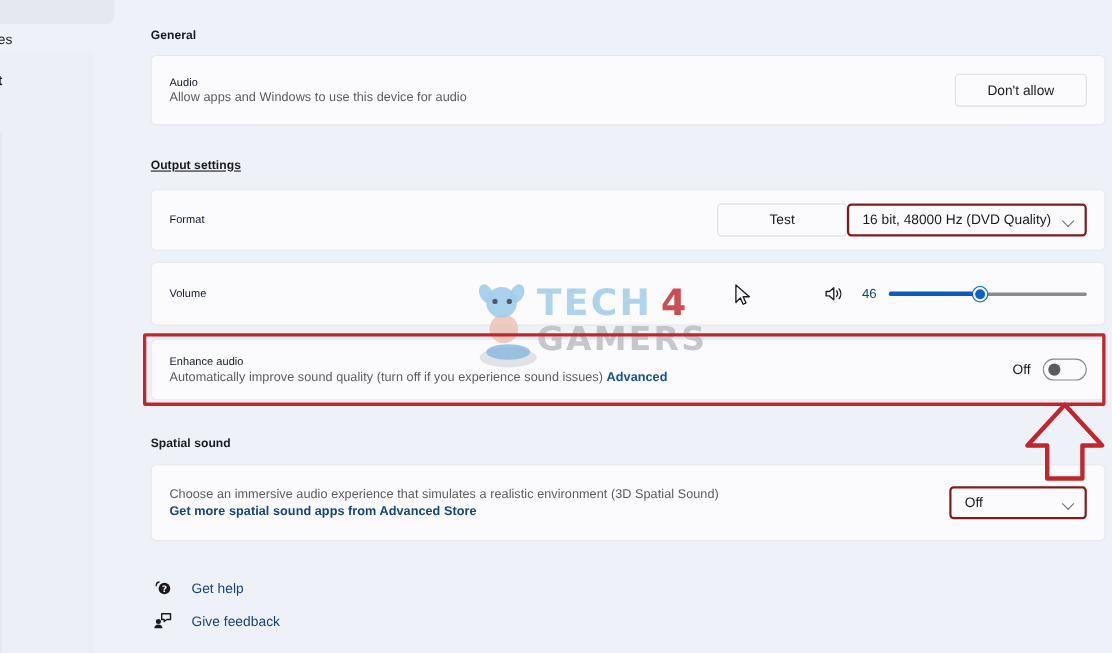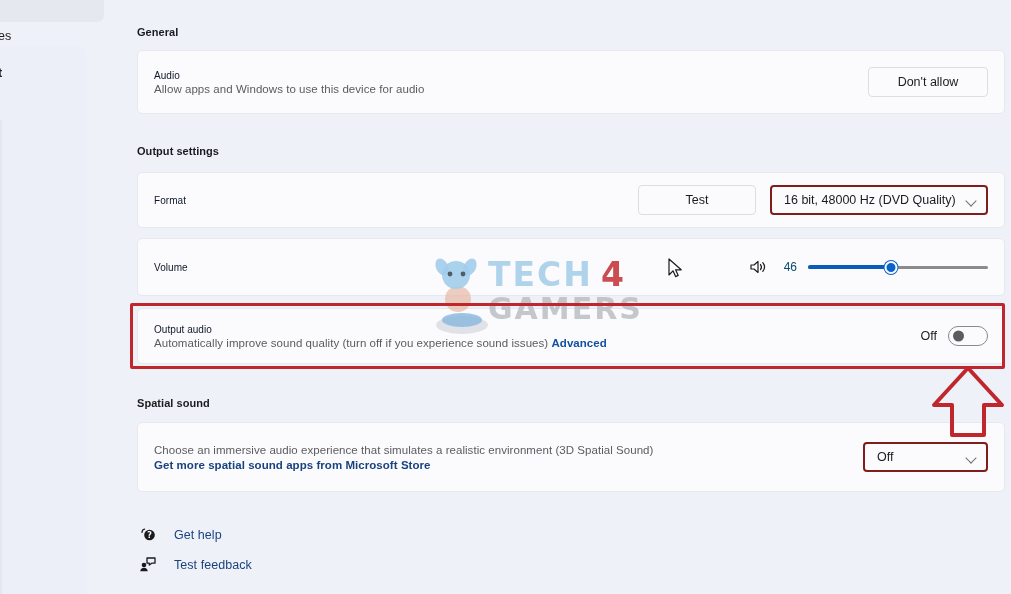--- a/index.html
+++ b/index.html
@@ -148,26 +148,26 @@
     <div class="card" style="position:absolute;left:0;top:50px;width:868px;height:64px;">
       <div class="card-inner">
         <div class="row-text">
           <div class="row-title">Audio</div>
           <div class="row-sub">Allow apps and Windows to use this device for audio</div>
         </div>
         <div class="btn btn-dontallow">Don't allow</div>
       </div>
     </div>
 
-    <div class="section-title" style="position:absolute;left:0;top:145px;">Output settings</div>
+    <div class="section-title" style="position:absolute;left:0;top:145px;text-decoration:underline;">Output settings</div>
 
     <div class="card" style="position:absolute;left:0;top:172px;width:868px;height:56px;">
       <div class="card-inner">
         <div class="row-title">Format</div>
-        <div style="display:flex;align-items:flex-start;gap:14px;">
+        <div style="display:flex;align-items:flex-start;">
           <div class="btn btn-test">Test</div>
           <div class="dropdown dd-format">
             <span>16 bit, 48000 Hz (DVD Quality)</span>
             <span class="chev"></span>
           </div>
         </div>
       </div>
     </div>
 
     <div class="card" style="position:absolute;left:0;top:238px;width:868px;height:58px;">
@@ -187,42 +187,42 @@
             <span class="track-fill" id="volFill" style="width: 46%;"></span>
             <span class="thumb" id="volThumb" style="left: 46%;"></span>
           </span>
         </div>
       </div>
     </div>
 
     <div class="card" style="position:absolute;left:0;top:308px;width:868px;height:56px;">
       <div class="card-inner">
         <div class="row-text">
-          <div class="row-title">Output audio</div>
+          <div class="row-title">Enhance audio</div>
           <div class="row-sub">
             <span>Automatically improve sound quality (turn off if you experience sound issues)</span>
             <a class="link" href="#">Advanced</a>
           </div>
         </div>
         <div class="toggle-wrap">
           <span class="toggle-label">Off</span>
           <span class="toggle">
             <span class="knob"></span>
           </span>
         </div>
       </div>
     </div>
 
     <div class="section-title" style="position:absolute;left:0;top:397px;">Spatial sound</div>
 
     <div class="card" style="position:absolute;left:0;top:422px;width:868px;height:70px;">
       <div class="card-inner">
         <div class="row-text">
           <div class="row-sub">Choose an immersive audio experience that simulates a realistic environment (3D Spatial Sound)</div>
-          <a class="store-link" href="#">Get more spatial sound apps from Microsoft Store</a>
+          <a class="store-link" href="#">Get more spatial sound apps from Advanced Store</a>
         </div>
         <div class="dropdown dd-spatial">
           <span>Off</span>
           <span class="chev"></span>
         </div>
       </div>
     </div>
 
     <div class="foot" style="left:2px;top:525px;">
       <span class="foot-ico">
@@ -236,21 +236,21 @@
     </div>
 
     <div class="foot" style="left:2px;top:555px;">
       <span class="foot-ico">
         <svg width="19" height="19" viewBox="0 0 19 19">
           <circle cx="5" cy="10" r="2.3" fill="#1b1b1f"></circle>
           <path d="M1.3 16.2c0-2.2 1.7-3.4 3.7-3.4s3.7 1.2 3.7 3.4z" fill="#1b1b1f"></path>
           <path d="M8 3h8v5.2h-3.3L10.3 10V8.2H8z" fill="none" stroke="#1b1b1f" stroke-width="1.3" stroke-linejoin="round"></path>
         </svg>
       </span>
-      <a class="foot-link" href="#">Test feedback</a>
+      <a class="foot-link" href="#">Give feedback</a>
     </div>
 
   </div>
 
   <div class="wm" style="left:418px;top:253px;width:240px;height:85px;opacity:.82;">
     <svg width="240" height="85" viewBox="0 0 240 85">
       <ellipse cx="44" cy="72" rx="26" ry="9" fill="#cfd3da" opacity=".75"></ellipse>
       <ellipse cx="44" cy="67" rx="20" ry="7" fill="#6fa8d6" opacity=".8"></ellipse>
       <circle cx="40" cy="46" r="13" fill="#e8b9a6" opacity=".85"></circle>
       <circle cx="38" cy="22" r="14" fill="#8fc3e8" opacity=".9"></circle>

